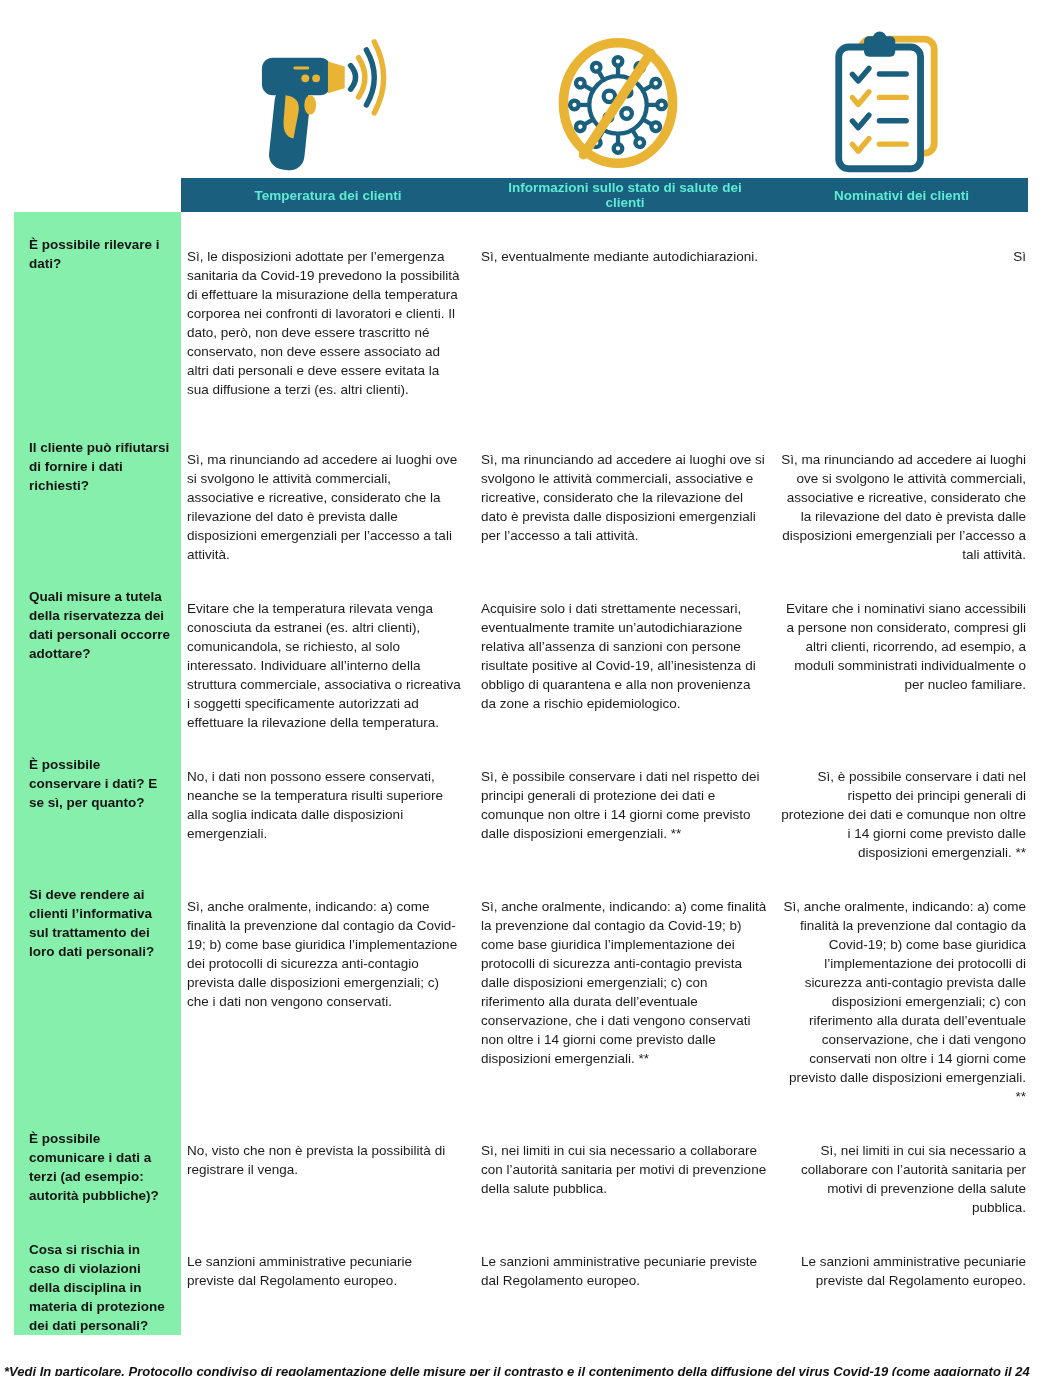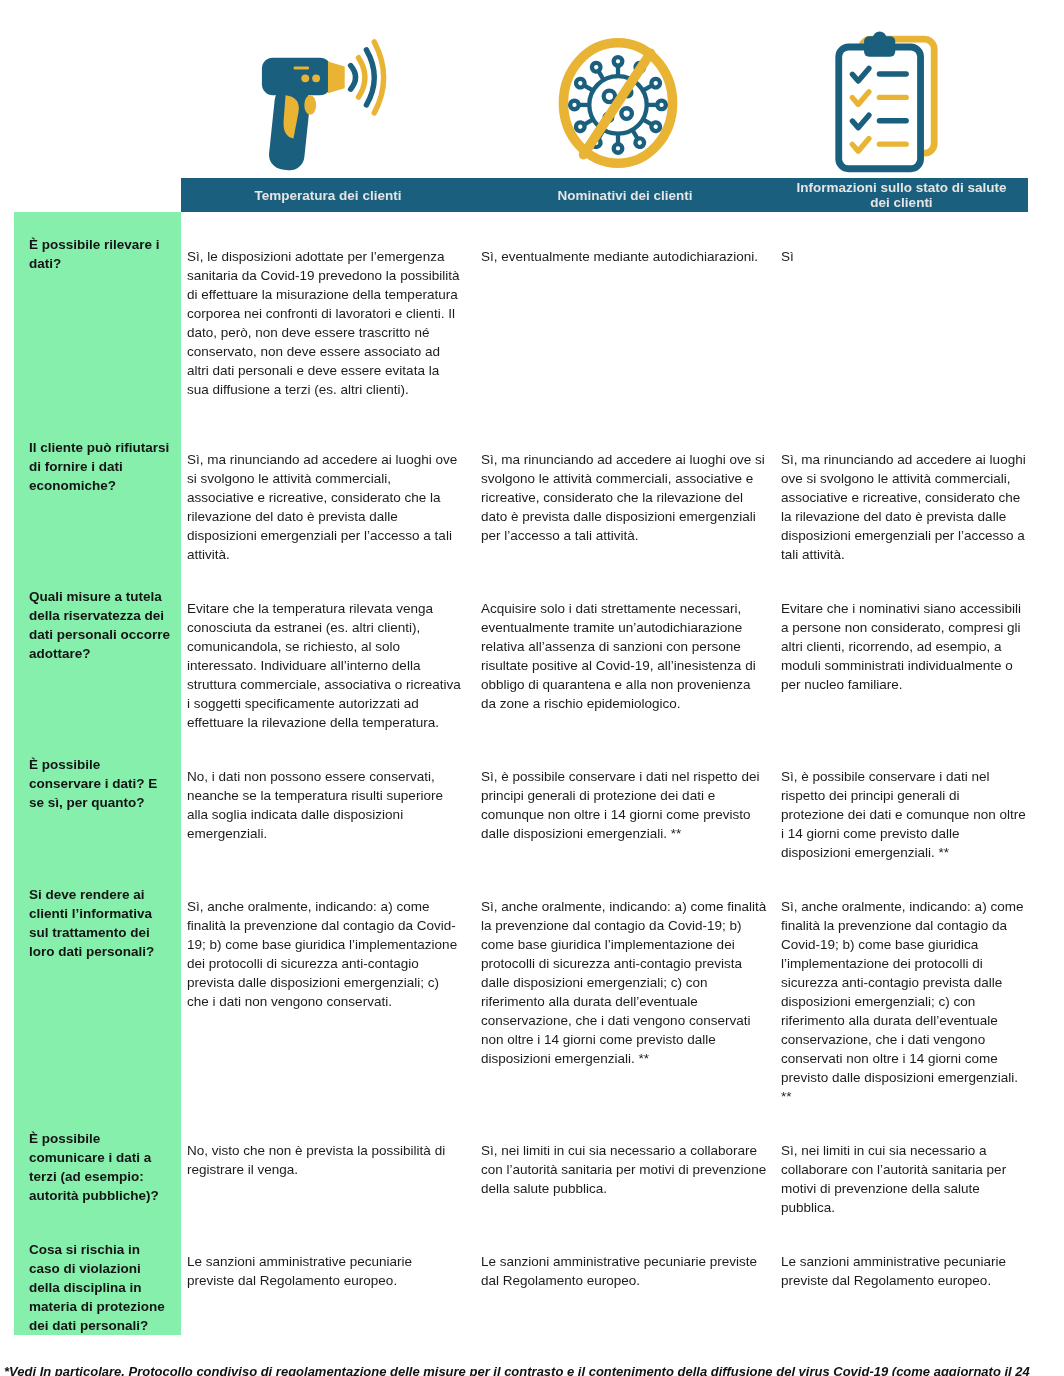--- a/index.html
+++ b/index.html
@@ -18,33 +18,33 @@
     display:grid;
     margin-left:14px;
     width:1014px;
     grid-template-columns:167px 294px 300px 253px;
     grid-template-rows:34px minmax(203px,auto) minmax(143px,auto) minmax(164px,auto)
                        minmax(110px,auto) minmax(220px,auto) minmax(90px,auto) minmax(115px,auto);
   }
   .row { display:contents; }
   .hdr-spacer { background:transparent; }
   .hdr {
-    background:#1a5f7e; color:#e5e5e5; font-weight:bold; font-size:13.5px;
+    background:#1a5f7e; color:#5eead4; font-weight:bold; font-size:13.5px;
     display:flex; align-items:center; justify-content:center; text-align:center;
     padding:0 14px; line-height:15px;
   }
   .qcell {
     background:#86efac; color:#141414; font-weight:bold; font-size:13.5px;
     line-height:19px; padding:23px 8px 0 15px;
   }
   .acell {
     font-size:13.5px; line-height:19px; padding:23px 14px 0 6px; color:#1c1c1c;margin-top:12px;
   }
   .acell.c2 { padding-right:8px; }
-  .acell.c3 { padding-right:2px; }
+  .acell.c3 { padding-right:2px;text-align:right; }
 
   
   .footnotes {
     margin:22px 6px 0 4px; width:1052px;
     font-size:13px; font-weight:bold; font-style:italic;
     line-height:29px; color:#121212;
   }
 </style>
 </head>
 <body>
@@ -112,32 +112,32 @@
         <rect x="49" y="91" width="33" height="5.5" rx="2.75" fill="#1a5f7e"></rect>
         <rect x="49" y="115" width="33" height="5.5" rx="2.75" fill="#e9b434"></rect>
       </g>
     </svg>
   </div>
 
   <div class="grid">
 
     <div class="hdr-spacer"></div>
     <div class="hdr">Temperatura dei clienti</div>
+    <div class="hdr">Informazioni sullo stato di salute dei clienti</div>
     <div class="hdr">Nominativi dei clienti</div>
-    <div class="hdr">Informazioni sullo stato di salute dei clienti</div>
 
     <div class="row">
       <div class="qcell">È possibile rilevare i dati?</div>
       <div class="acell c1">Sì, le disposizioni adottate per l’emergenza sanitaria da Covid-19 prevedono la possibilità di effettuare la misurazione della temperatura corporea nei confronti di lavoratori e clienti. Il dato, però, non deve essere trascritto né conservato, non deve essere associato ad altri dati personali e deve essere evitata la sua diffusione a terzi (es. altri clienti).</div>
       <div class="acell c2">Sì, eventualmente mediante autodichiarazioni.</div>
       <div class="acell c3">Sì</div>
     </div>
 
     <div class="row">
-      <div class="qcell">Il cliente può rifiutarsi di fornire i dati economiche?</div>
+      <div class="qcell">Il cliente può rifiutarsi di fornire i dati richiesti?</div>
       <div class="acell c1">Sì, ma rinunciando ad accedere ai luoghi ove si svolgono le attività commerciali, associative e ricreative, considerato che la rilevazione del dato è prevista dalle disposizioni emergenziali per l’accesso a tali attività.</div>
       <div class="acell c2">Sì, ma rinunciando ad accedere ai luoghi ove si svolgono le attività commerciali, associative e ricreative, considerato che la rilevazione del dato è prevista dalle disposizioni emergenziali per l’accesso a tali attività.</div>
       <div class="acell c3">Sì, ma rinunciando ad accedere ai luoghi ove si svolgono le attività commerciali, associative e ricreative, considerato che la rilevazione del dato è prevista dalle disposizioni emergenziali per l’accesso a tali attività.</div>
     </div>
 
     <div class="row">
       <div class="qcell">Quali misure a tutela della riservatezza dei dati personali occorre adottare?</div>
       <div class="acell c1">Evitare che la temperatura rilevata venga conosciuta da estranei (es. altri clienti), comunicandola, se richiesto, al solo interessato. Individuare all’interno della struttura commerciale, associativa o ricreativa i soggetti specificamente autorizzati ad effettuare la rilevazione della temperatura.</div>
       <div class="acell c2">Acquisire solo i dati strettamente necessari, eventualmente tramite un’autodichiarazione relativa all’assenza di sanzioni con persone risultate positive al Covid-19, all’inesistenza di obbligo di quarantena e alla non provenienza da zone a rischio epidemiologico.</div>
       <div class="acell c3">Evitare che i nominativi siano accessibili a persone non considerato, compresi gli altri clienti, ricorrendo, ad esempio, a moduli somministrati individualmente o per nucleo familiare.</div>

